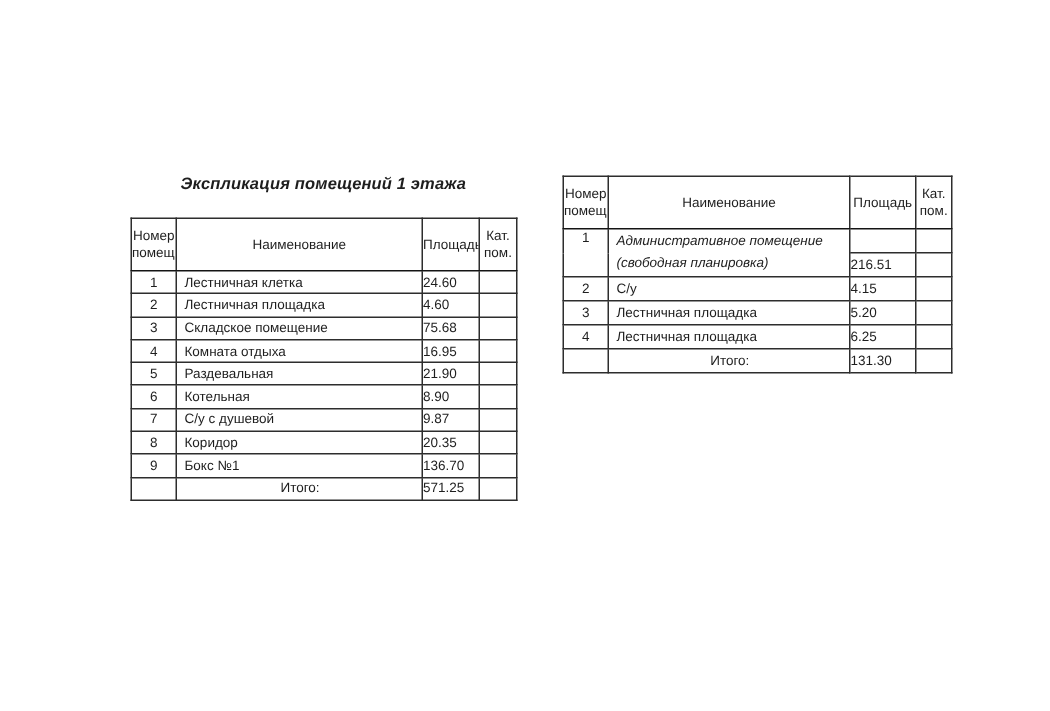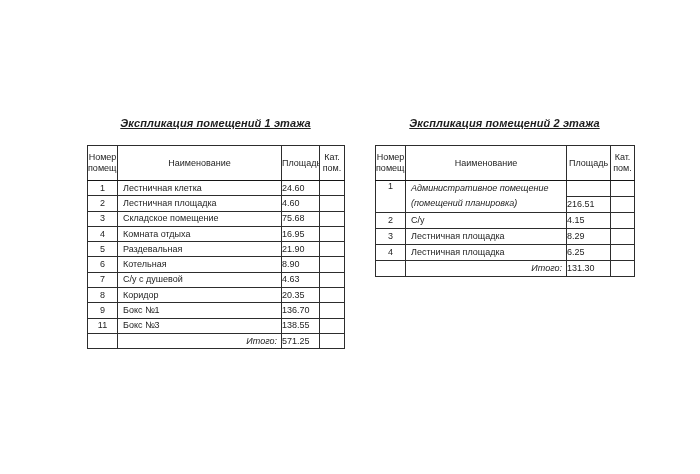--- a/index.html
+++ b/index.html
@@ -9,21 +9,21 @@
     font-family:"Liberation Sans",sans-serif;
     color:#1e1e1e;
   }
   .sheet{position:relative;width:700px;height:474px;background:#ffffff;overflow:hidden;}
   .block{position:absolute;}
   #block1{left:87px;top:117px;width:257px;}
   #block2{left:375px;top:117px;width:259px;}
   .tbl-title{
     font-size:11px;line-height:13px;
     font-style:italic;font-weight:bold;
-    text-align:center;text-decoration:underline;
+    text-align:center;
     letter-spacing:.1px;
     margin:0 0 15px 0;
     white-space:nowrap;
   }
   table.expl{
     border-collapse:collapse;table-layout:fixed;width:100%;
     border:1.5px solid #141414;
   }
   .expl th,.expl td{
     border:1px solid #2d2d2d;
@@ -41,21 +41,21 @@
     border-bottom:1.5px solid #141414;
   }
   .t1 tbody td{height:14.3px;}
   .t2 tbody td{height:15px;}
   .expl td.c-num{text-align:center;}
   .expl td.c-name{text-align:left;padding-left:5px;margin-top:28px;}
   .expl td.c-area{text-align:left;}
   .expl td.c-cat{text-align:center;}
   .expl td.top{vertical-align:top;}
   .name-line{line-height:15px;font-style:italic;}
-  .expl td.total-label{text-align:right;padding-right:4px;font-style:italic;}
+  .expl td.total-label{text-align:center;padding-right:4px;}
 </style>
 </head>
 <body>
 
 <div class="sheet">
 
   <div class="block" id="block1">
     <div class="tbl-title">Экспликация помещений 1 этажа</div>
     <table class="expl t1">
       <colgroup>
@@ -107,53 +107,46 @@
           </tr>
           <tr>
             <td class="c-num">6</td>
             <td class="c-name">Котельная</td>
             <td class="c-area">8.90</td>
             <td class="c-cat"></td>
           </tr>
           <tr>
             <td class="c-num">7</td>
             <td class="c-name">С/у с душевой</td>
-            <td class="c-area">4.63</td>
+            <td class="c-area">9.87</td>
             <td class="c-cat"></td>
           </tr>
           <tr>
             <td class="c-num">8</td>
             <td class="c-name">Коридор</td>
             <td class="c-area">20.35</td>
             <td class="c-cat"></td>
           </tr>
           <tr>
             <td class="c-num">9</td>
             <td class="c-name">Бокс №1</td>
             <td class="c-area">136.70</td>
             <td class="c-cat"></td>
           </tr>
           <tr>
-            <td class="c-num">11</td>
-            <td class="c-name">Бокс №3</td>
-            <td class="c-area">138.55</td>
-            <td class="c-cat"></td>
-          </tr>
-          <tr>
             <td class="c-num"></td>
             <td class="c-name total-label">Итого:</td>
             <td class="c-area">571.25</td>
             <td class="c-cat"></td>
           </tr>
         </tbody>
     </table>
   </div>
 
   <div class="block" id="block2">
-    <div class="tbl-title">Экспликация помещений 2 этажа</div>
     <table class="expl t2">
       <colgroup>
         <col style="width:30px">
           <col style="width:161px">
           <col style="width:44px">
           <col style="width:24px">
       </colgroup>
       <thead>
         <tr>
           <th>Номер
@@ -162,39 +155,39 @@
           <th>Площадь</th>
           <th>Кат.
 пом.</th>
         </tr>
       </thead>
       <tbody id="tbody2">
           <tr>
             <td class="c-num top" rowspan="2">1</td>
             <td class="c-name top" rowspan="2">
               <div class="name-line">Административное помещение</div>
-              <div class="name-line">(помещений планировка)</div>
+              <div class="name-line">(свободная планировка)</div>
             </td>
             <td class="c-area"></td>
             <td class="c-cat"></td>
           </tr>
           <tr>
             <td class="c-area">216.51</td>
             <td class="c-cat"></td>
           </tr>
           <tr>
             <td class="c-num">2</td>
             <td class="c-name">С/у</td>
             <td class="c-area">4.15</td>
             <td class="c-cat"></td>
           </tr>
           <tr>
             <td class="c-num">3</td>
             <td class="c-name">Лестничная площадка</td>
-            <td class="c-area">8.29</td>
+            <td class="c-area">5.20</td>
             <td class="c-cat"></td>
           </tr>
           <tr>
             <td class="c-num">4</td>
             <td class="c-name">Лестничная площадка</td>
             <td class="c-area">6.25</td>
             <td class="c-cat"></td>
           </tr>
           <tr>
             <td class="c-num"></td>

